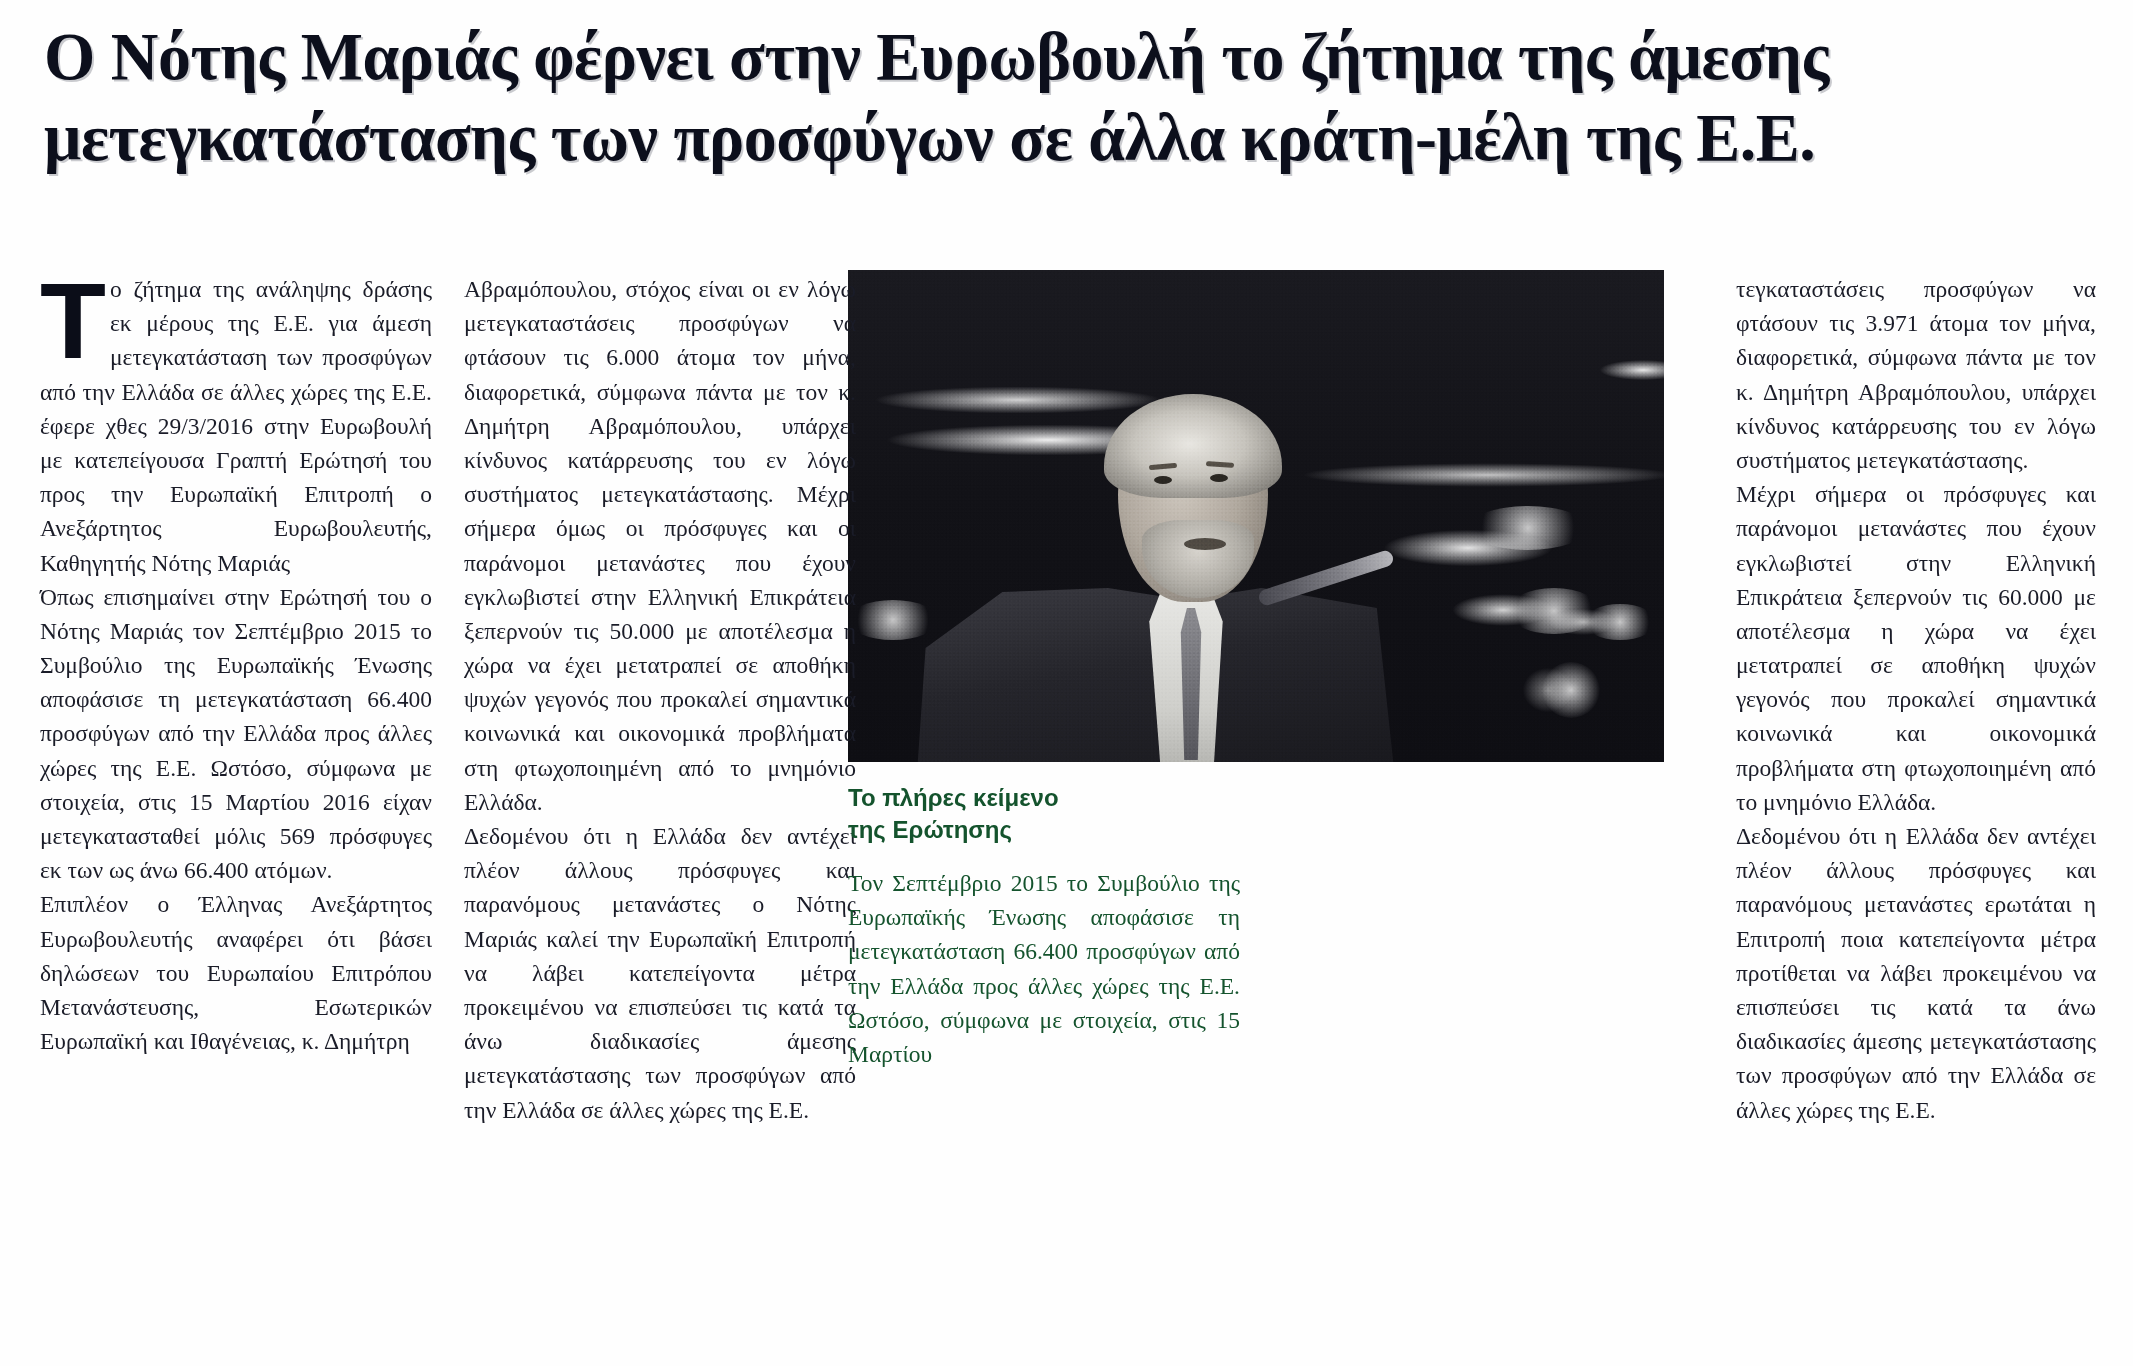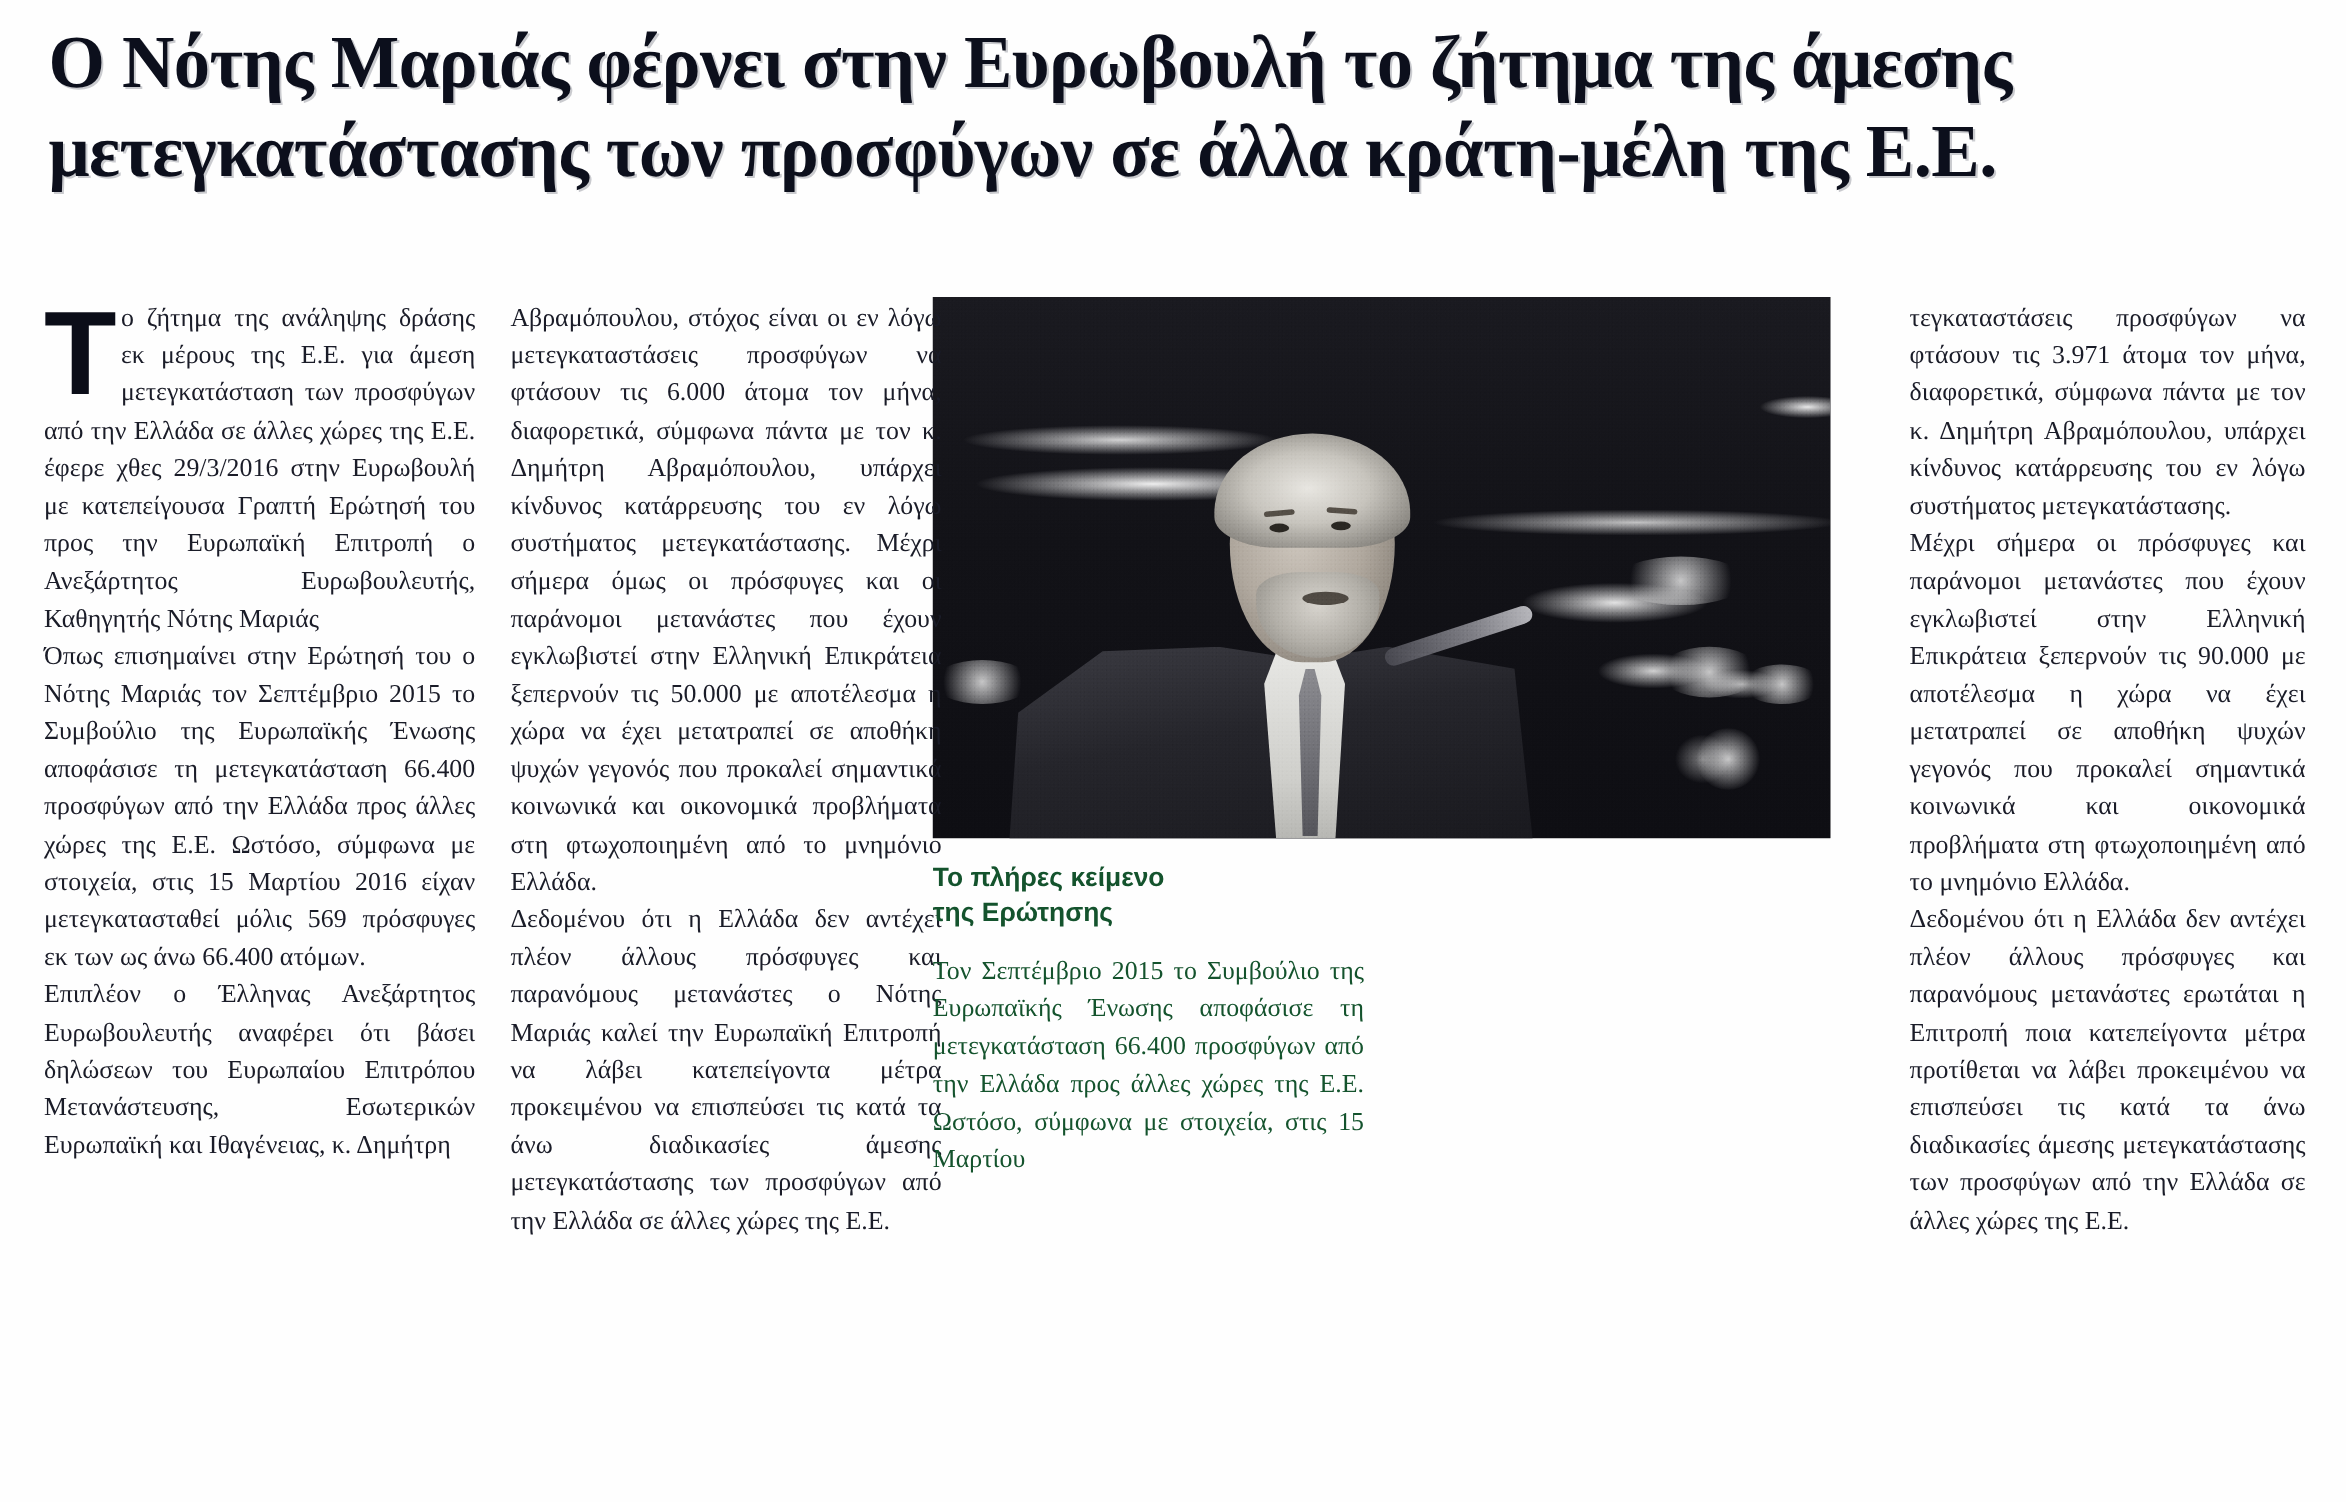--- a/index.html
+++ b/index.html
@@ -301,21 +301,21 @@
       <p>Επιπλέον ο Έλληνας Ανεξάρτητος Ευρωβουλευτής αναφέρει ότι βάσει δηλώσεων του Ευρωπαίου Επιτρόπου Μετανάστευσης, Εσωτερικών Ευρωπαϊκή και Ιθαγένειας, κ. Δημήτρη</p>
     </div>
 
     <div class="col col2">
       <p>Αβραμόπουλου, στόχος είναι οι εν λόγω μετεγκαταστάσεις προσφύγων να φτάσουν τις 6.000 άτομα τον μήνα, διαφορετικά, σύμφωνα πάντα με τον κ. Δημήτρη Αβραμόπουλου, υπάρχει κίνδυνος κατάρρευσης του εν λόγω συστήματος μετεγκατάστασης. Μέχρι σήμερα όμως οι πρόσφυγες και οι παράνομοι μετανάστες που έχουν εγκλωβιστεί στην Ελληνική Επικράτεια ξεπερνούν τις 50.000 με αποτέλεσμα η χώρα να έχει μετατραπεί σε αποθήκη ψυχών γεγονός που προκαλεί σημαντικά κοινωνικά και οικονομικά προβλήματα στη φτωχοποιημένη από το μνημόνιο Ελλάδα.</p>
       <p>Δεδομένου ότι η Ελλάδα δεν αντέχει πλέον άλλους πρόσφυγες και παρανόμους μετανάστες ο Νότης Μαριάς καλεί την Ευρωπαϊκή Επιτροπή να λάβει κατεπείγοντα μέτρα προκειμένου να επισπεύσει τις κατά τα άνω διαδικασίες άμεσης μετεγκατάστασης των προσφύγων από την Ελλάδα σε άλλες χώρες της Ε.Ε.</p>
     </div>
 
     <div class="col col5">
       <p>τεγκαταστάσεις προσφύγων να φτάσουν τις 3.971 άτομα τον μήνα, διαφορετικά, σύμφωνα πάντα με τον κ. Δημήτρη Αβραμόπουλου, υπάρχει κίνδυνος κατάρρευσης του εν λόγω συστήματος μετεγκατάστασης.</p>
-      <p>Μέχρι σήμερα οι πρόσφυγες και παράνομοι μετανάστες που έχουν εγκλωβιστεί στην Ελληνική Επικράτεια ξεπερνούν τις 90.000 με αποτέλεσμα η χώρα να έχει μετατραπεί σε αποθήκη ψυχών γεγονός που προκαλεί σημαντικά κοινωνικά και οικονομικά προβλήματα στη φτωχοποιημένη από το μνημόνιο Ελλάδα.</p>
+      <p>Μέχρι σήμερα οι πρόσφυγες και παράνομοι μετανάστες που έχουν εγκλωβιστεί στην Ελληνική Επικράτεια ξεπερνούν τις 60.000 με αποτέλεσμα η χώρα να έχει μετατραπεί σε αποθήκη ψυχών γεγονός που προκαλεί σημαντικά κοινωνικά και οικονομικά προβλήματα στη φτωχοποιημένη από το μνημόνιο Ελλάδα.</p>
       <p>Δεδομένου ότι η Ελλάδα δεν αντέχει πλέον άλλους πρόσφυγες και παρανόμους μετανάστες ερωτάται η Επιτροπή ποια κατεπείγοντα μέτρα προτίθεται να λάβει προκειμένου να επισπεύσει τις κατά τα άνω διαδικασίες άμεσης μετεγκατάστασης των προσφύγων από την Ελλάδα σε άλλες χώρες της Ε.Ε.</p>
     </div>
 
   </div>
 
   <div class="caption-head">
     <span class="ch-line">Το πλήρες κείμενο</span>
     <span class="ch-line">της Ερώτησης</span>
   </div>
 

